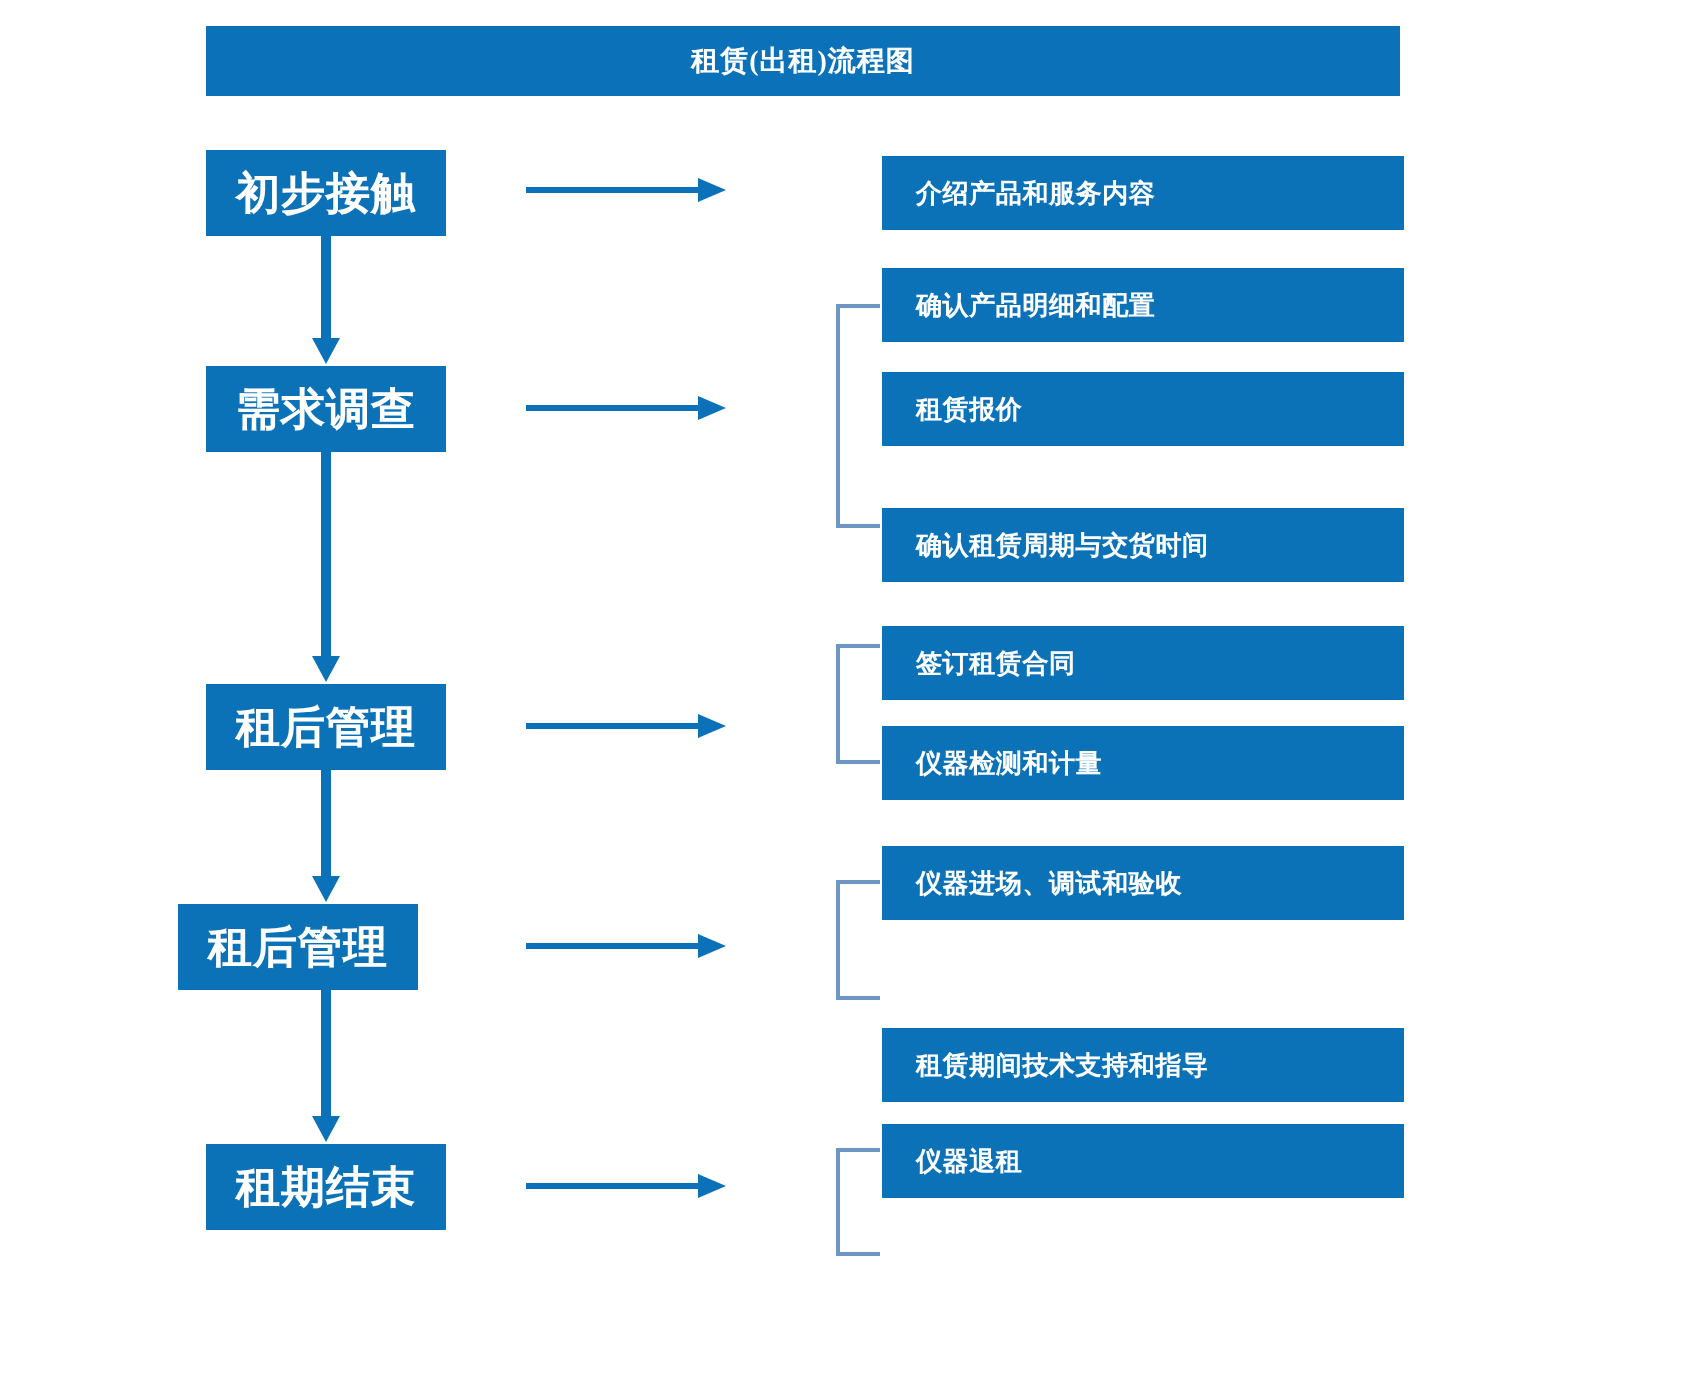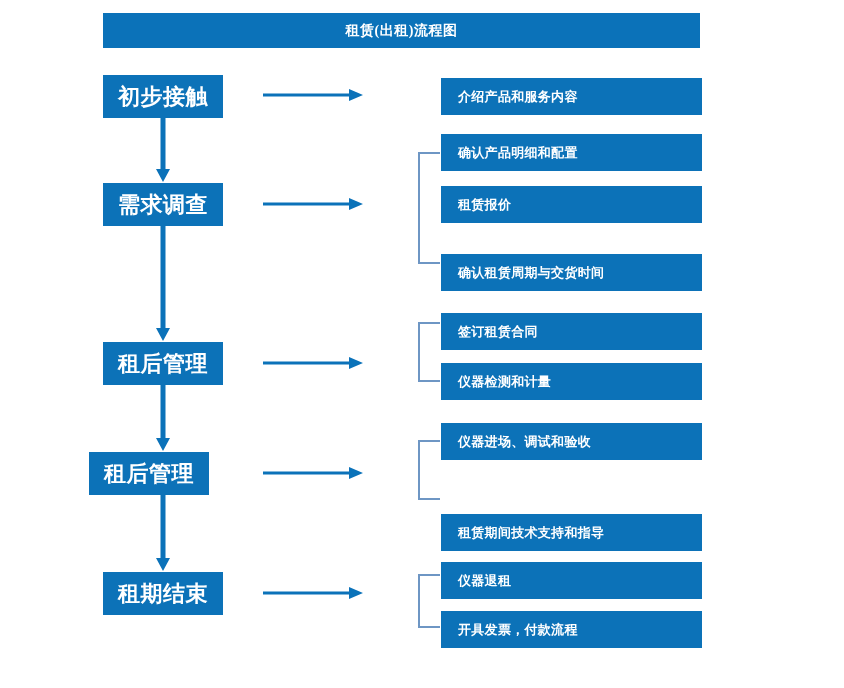--- a/index.html
+++ b/index.html
@@ -117,21 +117,20 @@
   <div class="detail-box" style="top:186px;">租赁报价</div>
   <div class="detail-box" style="top:230px;margin-top:24px;">确认租赁周期与交货时间</div>
 
   <div class="detail-box" style="top:313px;">签订租赁合同</div>
   <div class="detail-box" style="top:363px;">仪器检测和计量</div>
 
   <div class="detail-box" style="top:423px;">仪器进场、调试和验收</div>
   <div class="detail-box" style="top:491px;margin-top:23px;">租赁期间技术支持和指导</div>
 
   <div class="detail-box" style="top:562px;">仪器退租</div>
-  <div class="detail-box" style="top:611px;">开具发票，付款流程</div>
 
   <div class="bracket" style="left:418px; top:152px; height:112px;"></div>
   <div class="bracket" style="left:418px; top:322px; height:60px;"></div>
   <div class="bracket" style="left:418px; top:440px; height:60px;"></div>
   <div class="bracket" style="left:418px; top:574px; height:54px;"></div>
 
   <svg class="arrow-right" style="left:263px; top:88px; width:100px;" viewBox="0 0 100 14">
     <path d="M0 5.5 H86 V1 L100 7 L86 13 V8.5 H0 Z" fill="#0B72B9"></path>
   </svg>
 

